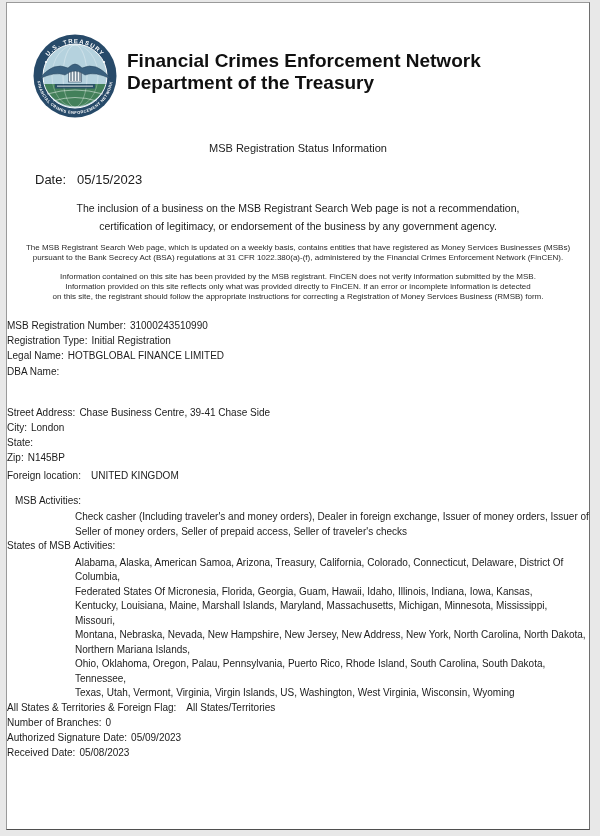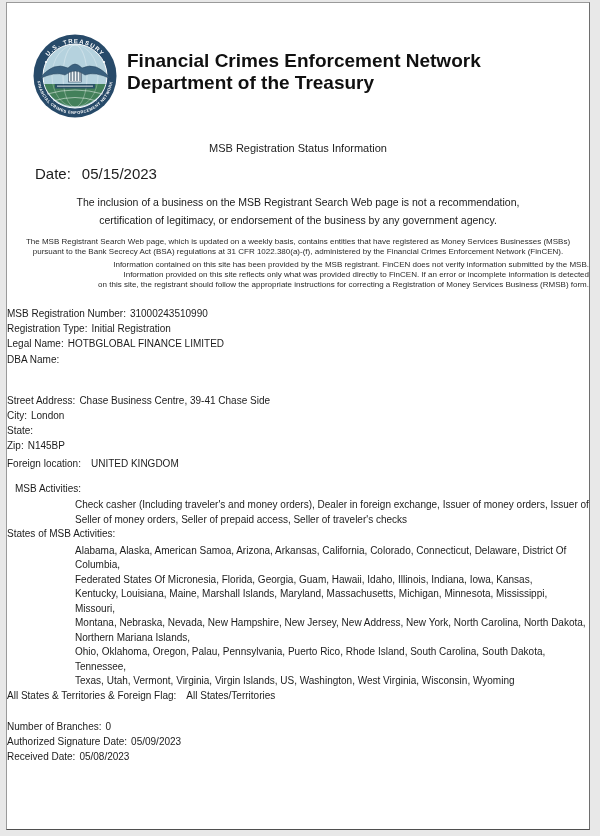--- a/index.html
+++ b/index.html
@@ -19,38 +19,38 @@
     overflow:hidden;
     color:#1c1c1c;
   }
   .header{display:flex;margin-top:31px;padding-left:26px;}
   .seal{width:84px;height:84px;flex:0 0 auto;}
   .agency{
     margin-left:10px;padding-top:16px;
     font-weight:700;font-size:19px;line-height:22px;color:#101010;
   }
   .doc-title{margin-top:24px;text-align:center;font-size:11px;line-height:13px;color:#222;}
-  .date-line{margin-top:12px;padding-left:28px;font-size:15px;line-height:14px;}
+  .date-line{margin-top:18px;padding-left:28px;font-size:13px;line-height:14px;}
   .date-line .lbl{margin-right:7px;}
   .notice{margin-top:13px;text-align:center;font-size:10.5px;line-height:17.5px;color:#1a1a1a;}
   .small-para{text-align:center;font-size:8px;line-height:10px;color:#2a2a2a;}
   .sp1{margin-top:8px;}
-  .sp2{margin-top:3px;text-align:right;}
+  .sp2{margin-top:9px;}
   .fields{margin-top:16px;font-size:10px;line-height:15.2px;}
   .fields .ln,.ln{}
   .addr{margin-top:26px;}
   .foreign{margin-top:2px;}
   .foreign .lbl{margin-right:6px;}
   .acts-label{margin-top:10px;margin-left:8px;}
   .list-block{font-size:10px;line-height:14.5px;}
   .list-block .ind{padding-left:68px;}
   .list-block .first{margin-top:2px;}
   .nowrap{white-space:nowrap;}
   .allstates .lbl{margin-right:6px;}
-  .summary{margin-top:16px;font-size:10px;line-height:15.2px;}
+  .summary{margin-top:0;font-size:10px;line-height:15.2px;}
   .lbl{color:#1c1c1c;}
   .val{color:#1c1c1c;margin-left:4px;}
   .val.empty{margin-left:0;}
 </style>
 </head>
 <body>
 
 <div class="page">
 
   <div class="header">
@@ -151,21 +151,21 @@
   <div class="fields acts-label">
     <div class="ln">MSB Activities:</div>
   </div>
   <div class="list-block">
     <div class="ind first nowrap">Check casher (Including traveler's and money orders), Dealer in foreign exchange, Issuer of money orders, Issuer of traveler's checks, Money transmitter,</div>
     <div class="ind">Seller of money orders, Seller of prepaid access, Seller of traveler's checks</div>
   </div>
 
   <div class="list-block">
     <div class="ln">States of MSB Activities:</div>
-    <div class="ind first">Alabama, Alaska, American Samoa, Arizona, Arkansas, California, Colorado, Connecticut, Delaware, District Of Columbia,</div>
+    <div class="ind first">Alabama, Alaska, American Samoa, Arizona, Treasury, California, Colorado, Connecticut, Delaware, District Of Columbia,</div>
     <div class="ind">Federated States Of Micronesia, Florida, Georgia, Guam, Hawaii, Idaho, Illinois, Indiana, Iowa, Kansas,</div>
     <div class="ind">Kentucky, Louisiana, Maine, Marshall Islands, Maryland, Massachusetts, Michigan, Minnesota, Mississippi, Missouri,</div>
     <div class="ind">Montana, Nebraska, Nevada, New Hampshire, New Jersey, New Address, New York, North Carolina, North Dakota, Northern Mariana Islands,</div>
     <div class="ind">Ohio, Oklahoma, Oregon, Palau, Pennsylvania, Puerto Rico, Rhode Island, South Carolina, South Dakota, Tennessee,</div>
     <div class="ind">Texas, Utah, Vermont, Virginia, Virgin Islands, US, Washington, West Virginia, Wisconsin, Wyoming</div>
     <div class="ln allstates">
       <span class="lbl">All States &amp; Territories &amp; Foreign Flag:</span><span class="val">All States/Territories</span>
     </div>
   </div>
 

